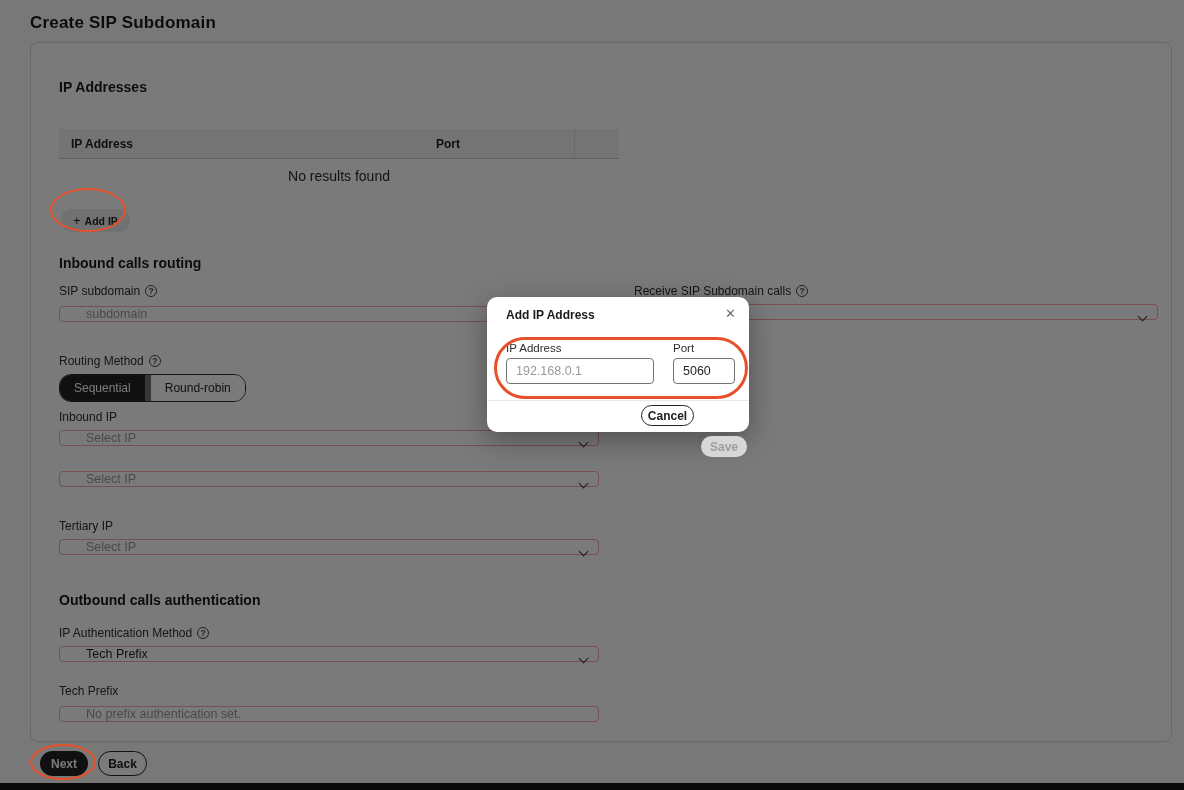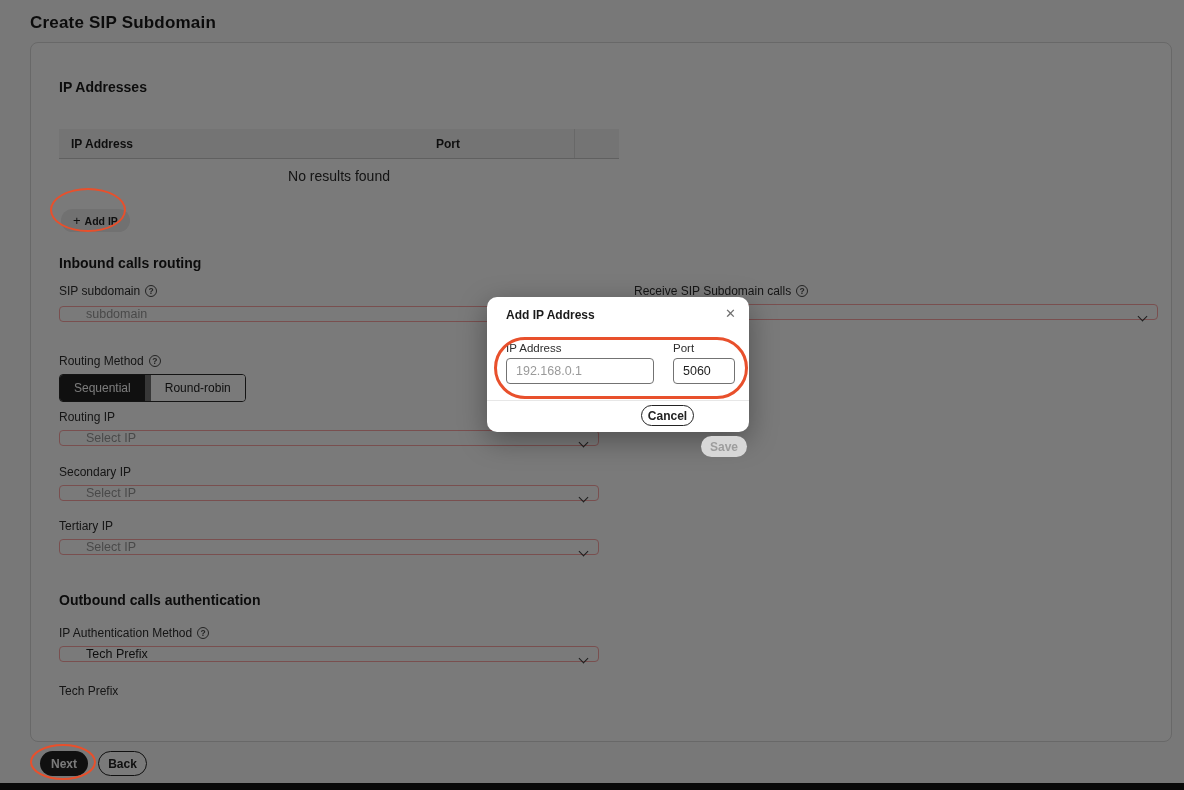--- a/index.html
+++ b/index.html
@@ -50,21 +50,21 @@
   }
   .input::placeholder { color:#9a9a9a; }
   .selectbox { display:flex; align-items:center; cursor:pointer; }
   .selectbox .ph { color:#9a9a9a; }
   .selectbox .val { color:#1f1f1f; }
   .chev {
     position:absolute; right:12px; top:9px; width:7px; height:7px;
     border-right:1.6px solid #3c3c3c; border-bottom:1.6px solid #3c3c3c;
     transform:rotate(45deg);
   }
-  .toggle { margin-top:6px; display:inline-flex; height:28px; border:1px solid #2b2b2b; border-radius:4px; overflow:hidden; }
+  .toggle { margin-top:6px; display:inline-flex; height:28px; border:1px solid #2b2b2b; border-radius:12px; overflow:hidden; }
   .toggle .opt { display:flex; align-items:center; padding:0 14px; font-size:12px; cursor:pointer; }
   .opt-sel { background:#232323; color:#fff; }
   .opt-unsel { background:#fff; color:#1f1f1f; border-left:6px solid #737373; }
 
   
   .btn-next { position:absolute; left:40px; top:751px; width:48px; height:25px; background:#232323; color:#fff; font-size:12px; border:none; }
   .btn-back { position:absolute; left:98px; top:751px; width:49px; height:25px; background:#fff; color:#232323; font-size:12px; border:1.5px solid #232323; }
   .bottombar { position:absolute; left:0; top:783px; width:1184px; height:7px; background:#161616; z-index:10; }
 
   
@@ -147,31 +147,30 @@
       <span>Routing Method</span>
       <span class="help">?</span>
     </div>
     <div class="toggle">
       <div class="opt opt-sel">Sequential</div>
       <div class="opt opt-unsel">Round-robin</div>
     </div>
   </div>
 
   <div class="fg" style="top:367px;">
-    <div class="label">Routing IP</div>
+    <div class="label">Inbound IP</div>
     <div class="control">
       <div class="selectbox">
         <span class="ph">Select IP</span>
         <span class="chev"></span>
       </div>
     </div>
   </div>
 
   <div class="fg" style="top:422px;">
-    <div class="label">Secondary IP</div>
     <div class="control">
       <div class="selectbox">
         <span class="ph">Select IP</span>
         <span class="chev"></span>
       </div>
     </div>
   </div>
 
   <div class="fg" style="top:476px;">
     <div class="label">Tertiary IP</div>
@@ -193,20 +192,23 @@
     <div class="control">
       <div class="selectbox">
         <span class="val">Tech Prefix</span>
         <span class="chev"></span>
       </div>
     </div>
   </div>
 
   <div class="fg" style="top:641px;">
     <div class="label">Tech Prefix</div>
+    <div class="control">
+      <input class="input" placeholder="No prefix authentication set." style="">
+    </div>
   </div>
 
 </div>
 
 <button class="pill btn-next">Next</button>
 <button class="pill btn-back">Back</button>
 <div class="bottombar"></div>
 
 <div class="overlay"></div>
 

